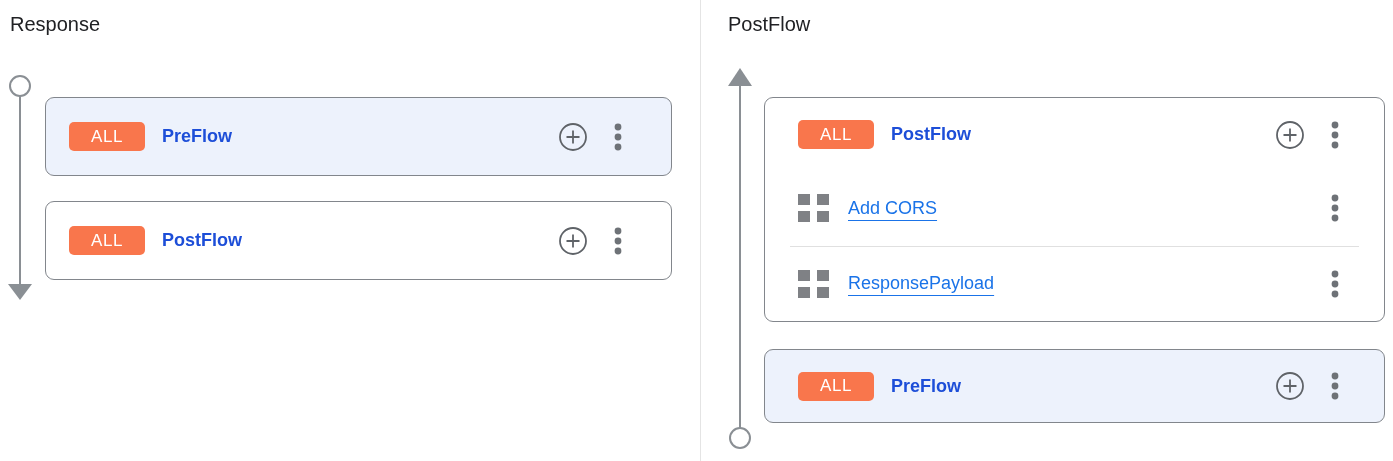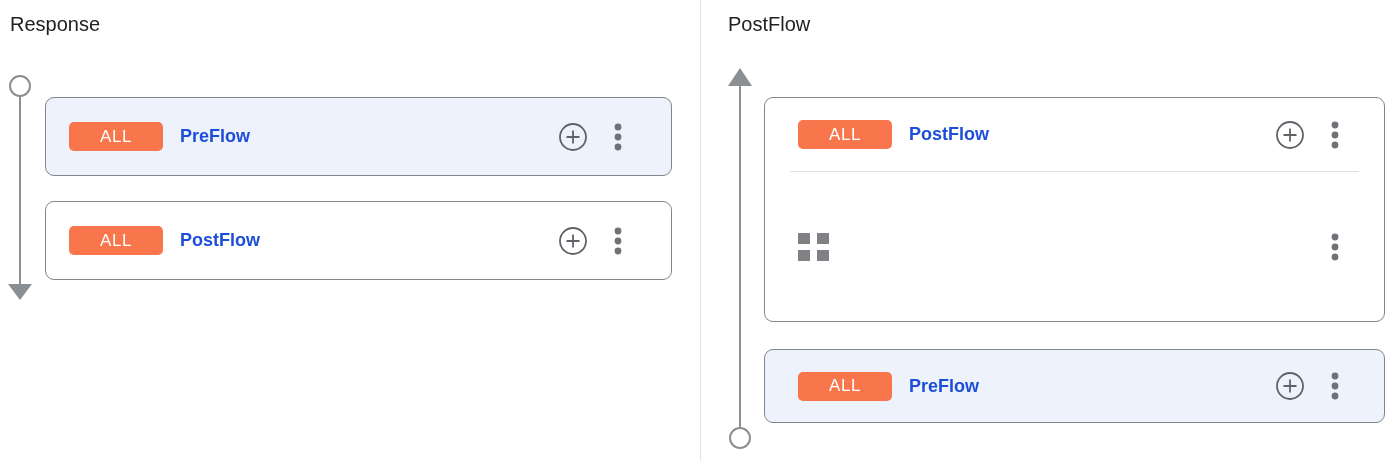--- a/index.html
+++ b/index.html
@@ -22,21 +22,21 @@
     display:flex; flex-direction:column; overflow:hidden;
   }
   .flow-card.highlighted { background:#edf2fc; }
 
   .flow-header { display:flex; align-items:center; box-sizing:border-box; }
   .left .flow-header  { padding:0 48px 0 23px; height:100%; }
   .right .flow-header { padding:0 44px 0 33px; height:100%; }
   .right .flow-header.fixed { height:73px; flex:none; }
 
   .badge {
-    width:94px; height:29px; flex:none;
+    width:76px; height:29px; flex:none;
     background:#f9764c; color:#ffffff; border-radius:5px;
     display:flex; align-items:center; justify-content:center;
     font-size:17px; letter-spacing:0.6px;
   }
   .flow-name { margin-left:17px; font-size:18px; font-weight:700; color:#1d4ed8; white-space:nowrap; }
   .spacer { flex:1; }
 
   .icon-btn { background:none; border:none; padding:0; margin:0; cursor:pointer;
               display:flex; align-items:center; justify-content:center; }
   .icon-btn.plus { margin-right:25px; }
@@ -134,30 +134,48 @@
       </button>
       <button class="icon-btn">
         <svg width="10" height="30" viewBox="0 0 10 30">
           <circle cx="5" cy="5" r="3.4" fill="#6e7277"></circle>
             <circle cx="5" cy="15" r="3.4" fill="#6e7277"></circle>
             <circle cx="5" cy="25" r="3.4" fill="#6e7277"></circle>
         </svg>
       </button>
     </div>
 
-
-    <div class="policy-divider"></div>
-
     <div class="policy-row">
       <span class="grid-icon">
           <span></span>
           <span></span>
           <span></span>
           <span></span>
         </span>
+      <a class="policy-link">Add CORS</a>
+      <span class="spacer"></span>
+      <button class="icon-btn">
+        <svg width="10" height="30" viewBox="0 0 10 30">
+          <circle cx="5" cy="5" r="3.4" fill="#6e7277"></circle>
+            <circle cx="5" cy="15" r="3.4" fill="#6e7277"></circle>
+            <circle cx="5" cy="25" r="3.4" fill="#6e7277"></circle>
+        </svg>
+      </button>
+    </div>
+
+    <div class="policy-divider"></div>
+
+    <div class="policy-row">
+      <span class="grid-icon">
+          <span></span>
+          <span></span>
+          <span></span>
+          <span></span>
+        </span>
+      <a class="policy-link">ResponsePayload</a>
       <span class="spacer"></span>
       <button class="icon-btn">
         <svg width="10" height="30" viewBox="0 0 10 30">
           <circle cx="5" cy="5" r="3.4" fill="#6e7277"></circle>
             <circle cx="5" cy="15" r="3.4" fill="#6e7277"></circle>
             <circle cx="5" cy="25" r="3.4" fill="#6e7277"></circle>
         </svg>
       </button>
     </div>
   </div>

